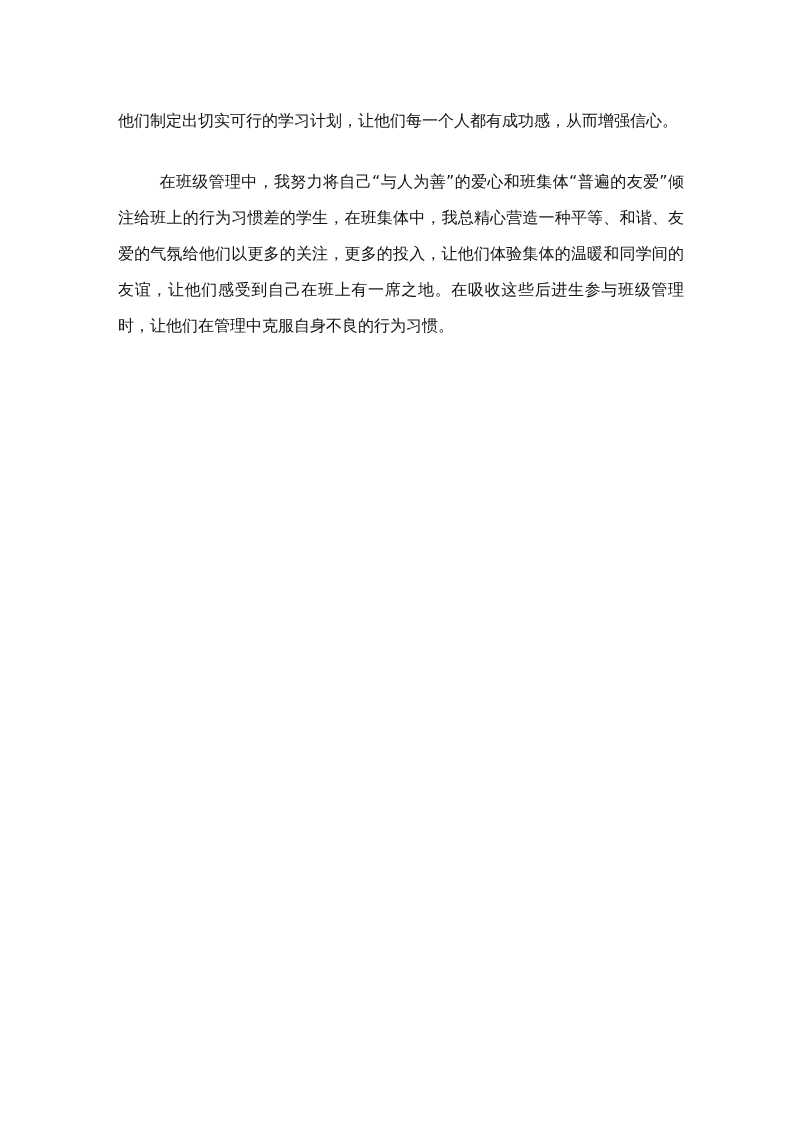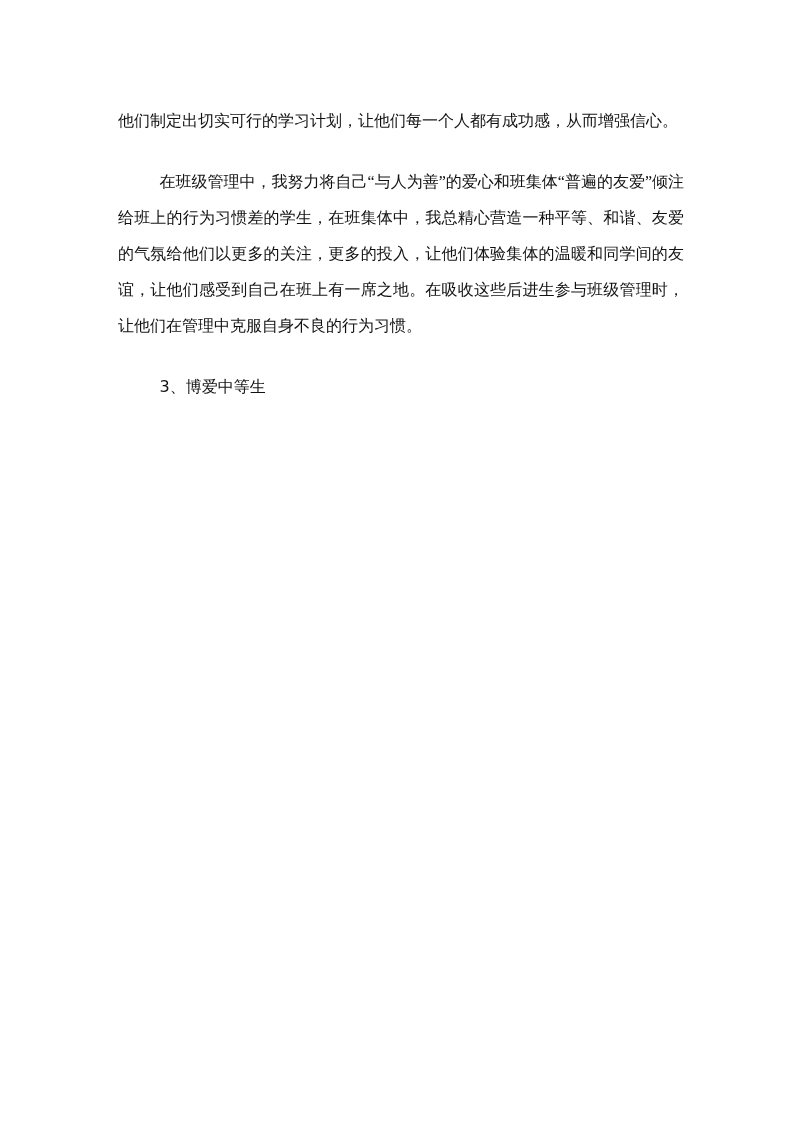--- a/index.html
+++ b/index.html
@@ -1,22 +1,21 @@
 <!DOCTYPE html>
 <html><head>
 <meta charset="utf-8">
 <style>
   html, body { margin: 0; padding: 0; background: #ffffff; }
   body { width: 800px; height: 1132px; position: relative; overflow: hidden;
          font-family: "DejaVu Sans", "Liberation Sans", sans-serif; color: #111; }
   .page { position: absolute; left: 118px; top: 103px; width: 566px; }
   .para { font-size: 16px; line-height: 36px; margin: 0 0 25px 0; text-align: justify; word-break: break-all; }
-  .indent { text-indent: 41.6px; font-family: Liberation Serif, serif; }
+  .indent { text-indent: 41.6px; }
   .heading { text-indent: 41.6px; }
 </style>
 </head>
 <body>
 
 <div class="page">
   <p class="para">他们制定出切实可行的学习计划，让他们每一个人都有成功感，从而增强信心。</p>
   <p class="para indent">在班级管理中，我努力将自己“与人为善”的爱心和班集体“普遍的友爱”倾注给班上的行为习惯差的学生，在班集体中，我总精心营造一种平等、和谐、友爱的气氛给他们以更多的关注，更多的投入，让他们体验集体的温暖和同学间的友谊，让他们感受到自己在班上有一席之地。在吸收这些后进生参与班级管理时，让他们在管理中克服自身不良的行为习惯。</p>
-  <p class="para heading">3、博爱中等生</p>
 </div>
 
 </body></html>

